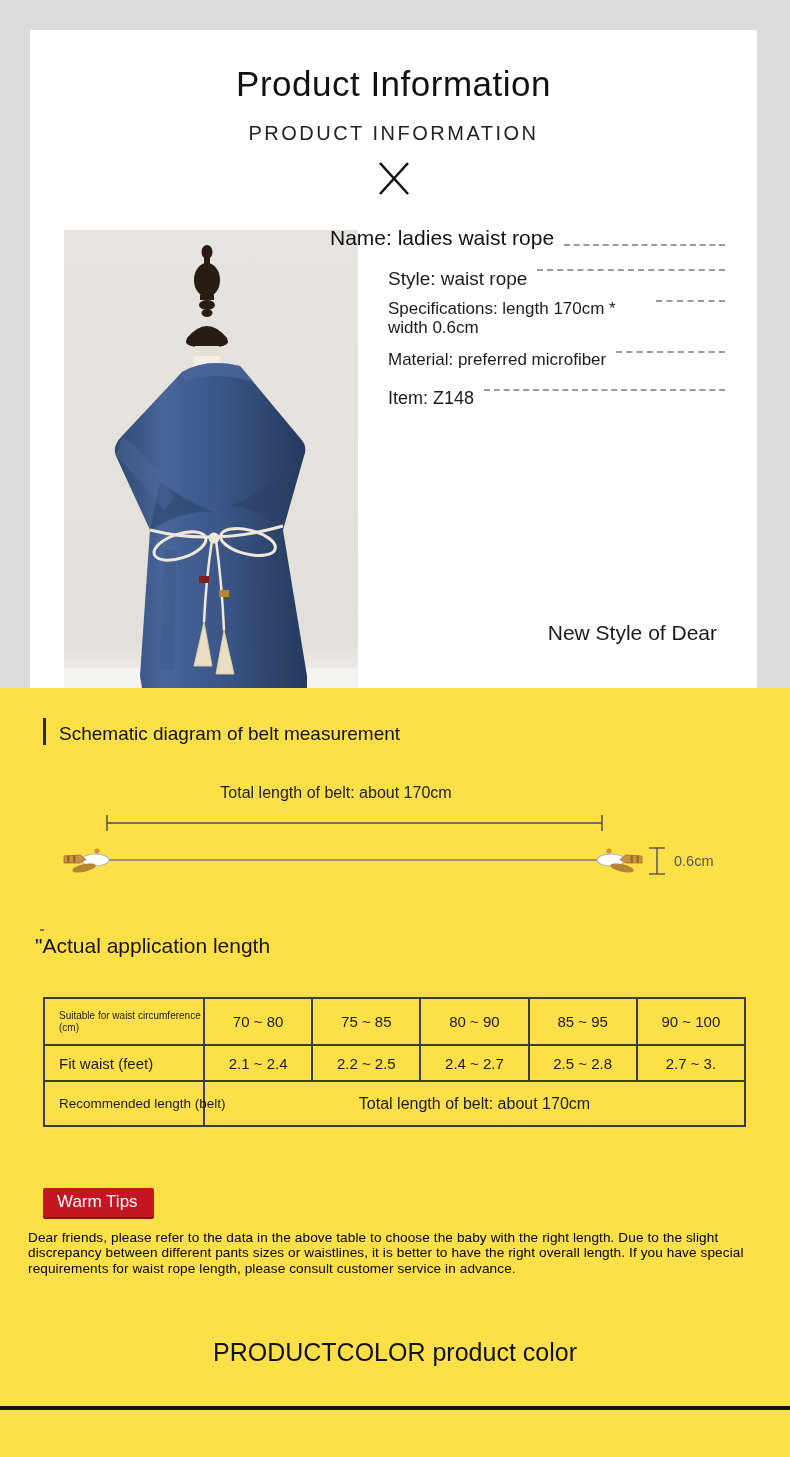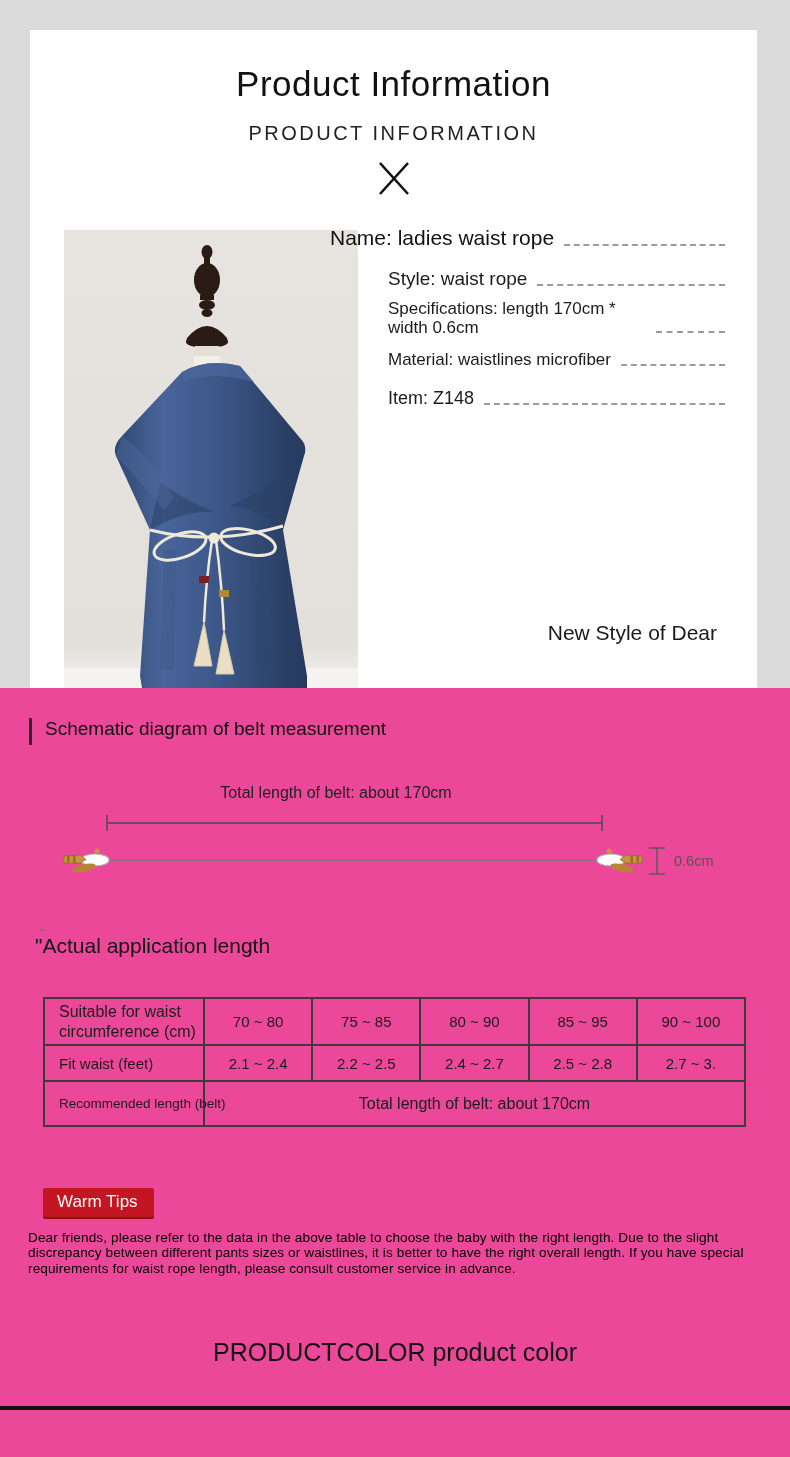--- a/index.html
+++ b/index.html
@@ -1,62 +1,62 @@
 <!DOCTYPE html>
 <html><head>
 <meta charset="utf-8">
 <style>
   * { margin:0; padding:0; box-sizing:border-box; }
   html,body { background:#fff; }
   body { font-family:"Liberation Sans", sans-serif; color:#1a1a1a; }
-  #page { position:relative; width:790px; height:1457px; margin:0 auto; background:#ec4899; overflow:hidden; }
+  #page { position:relative; width:790px; height:1457px; margin:0 auto; background:#fde047; overflow:hidden; }
 
   
   .top-band { position:absolute; left:0; top:0; width:790px; height:688px; background:#dbdbdb; }
   .card { position:absolute; left:30px; top:30px; width:727px; height:658px; background:#ffffff; }
 
   .page-title { position:absolute; left:0; top:34px; width:100%; text-align:center;
     font-size:35px; font-weight:500; letter-spacing:0.5px; color:#111; }
   .page-subtitle { position:absolute; left:0; top:92px; width:100%; text-align:center;
     font-size:20px; font-weight:400; letter-spacing:2.5px; color:#222; }
   .x-divider { position:absolute; left:50%; top:128px; transform:translateX(-50%); }
 
   
   .photo { position:absolute; left:34px; top:200px; width:294px; height:458px; overflow:hidden; }
 
   
   .name-row { position:absolute; left:300px; top:196px; right:30px; display:flex; align-items:flex-end;
     font-size:21px; color:#111; }
   .name-row .txt { white-space:nowrap; }
-  .detail-row { position:absolute; right:30px; display:flex; align-items:flex-end; font-size:17px; color:#1c1c1c; }
+  .detail-row { position:absolute; right:30px; display:flex; align-items:flex-start; font-size:17px; color:#1c1c1c; }
   .detail-row .txt { max-width:258px; line-height:1.1; }
   .dash { flex:1 1 auto; border-bottom:2px dashed #9b9b9b; margin:0 2px 4px 10px; min-width:30px; }
 
   .new-style { position:absolute; right:40px; top:591px; font-size:21px; color:#1a1a1a; }
   .my-style { position:absolute; left:536px; top:629px; width:161px; height:30px; background:#141414;
     color:#fff; font-size:25px; font-weight:bold; letter-spacing:0.5px; display:flex; align-items:center;
     justify-content:center; box-shadow:0 0 0 1px #fff inset; }
 
   
-  .schem-heading { position:absolute; left:29px; top:718px; display:flex; align-items:flex-start; gap:13px; }
+  .schem-heading { position:absolute; left:43px; top:718px; display:flex; align-items:flex-end; gap:13px; }
   .schem-heading .bar { width:3px; height:27px; background:#2a2a2a; }
   .schem-heading .txt { font-size:19px; color:#111; }
   .total-label { position:absolute; left:0; top:784px; width:672px; text-align:center; font-size:16px; color:#222; }
   .diagram { position:absolute; left:40px; top:808px; }
 
   
   .app-dot { position:absolute; left:40px; top:929px; width:4px; height:2px; background:#777; }
   .app-heading { position:absolute; left:35px; top:934px; font-size:21px; color:#141414; }
 
   table.size-table { position:absolute; left:43px; top:997px; width:703px; border-collapse:collapse;
     table-layout:fixed; }
   table.size-table td { border:2px solid #3c3c3c; text-align:center; vertical-align:middle; color:#1c1c1c; }
   table.size-table col.c0 { width:160px; }
   tr.r-head td { height:47px; font-size:15px; }
-  tr.r-head td.lbl { font-size:16px; text-align:left; padding-left:14px; line-height:1.2; }
+  tr.r-head td.lbl { font-size:10px; text-align:left; padding-left:14px; line-height:1.2; }
   tr.r-fit td { height:36px; font-size:15px;margin-left:48px; }
   tr.r-fit td.lbl { font-size:15px; text-align:left; padding-left:14px; }
   tr.r-rec td { height:45px; font-size:16px; }
   tr.r-rec td.lbl { font-size:13.5px; text-align:left; padding-left:14px; white-space:nowrap; }
 
   
   .warm-badge { position:absolute; left:43px; top:1188px; background:#c41523; color:#fff; font-size:17px;
     padding:4px 16px 5px 14px; border-radius:2px; box-shadow:0 2px 0 #8e0f18; }
   .tips-text { position:absolute; left:28px; top:1230px; width:736px; font-size:13.6px; line-height:15.4px;
     color:#000; letter-spacing:0.1px; }
@@ -154,21 +154,21 @@
 
     <div class="detail-row" style="left:358px; top:239px;">
       <span class="txt" style="font-size:19px;">Style: waist rope</span>
       <span class="dash"></span>
     </div>
     <div class="detail-row" style="left:358px; top:270px;">
       <span class="txt">Specifications: length 170cm * width 0.6cm</span>
       <span class="dash"></span>
     </div>
     <div class="detail-row" style="left:358px; top:321px;">
-      <span class="txt">Material: waistlines microfiber</span>
+      <span class="txt">Material: preferred microfiber</span>
       <span class="dash"></span>
     </div>
     <div class="detail-row" style="left:358px; top:359px;">
       <span class="txt" style="font-size:18px;">Item: Z148</span>
       <span class="dash"></span>
     </div>
 
     <div class="new-style">New Style of Dear</div>
   </div>
 

